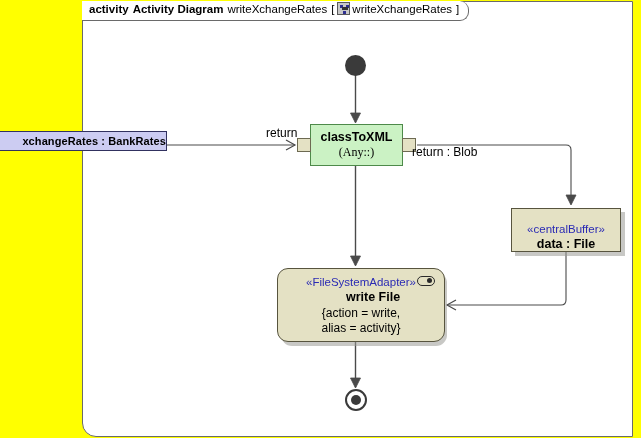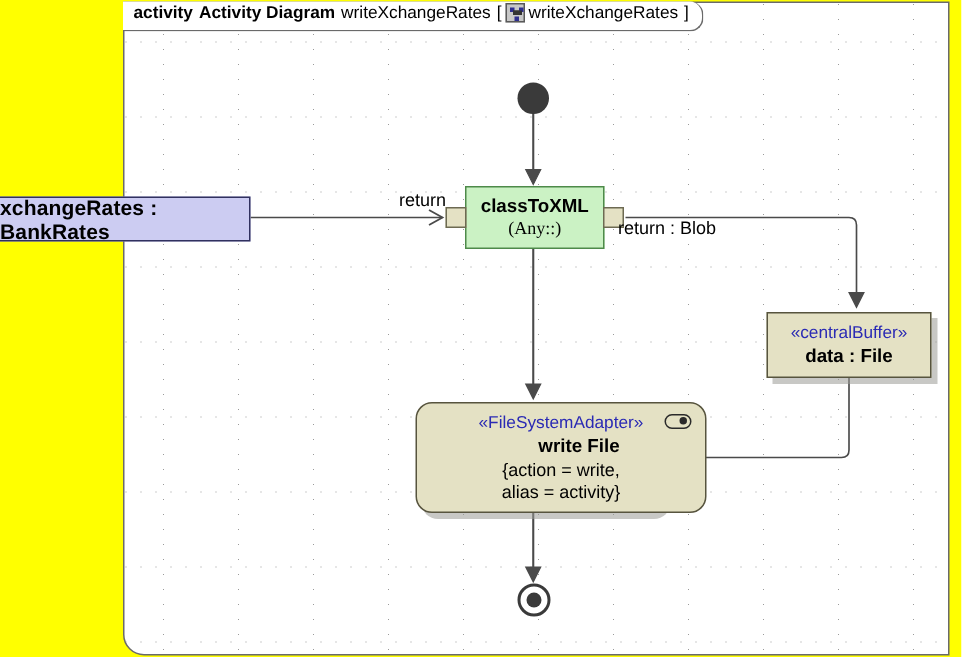--- a/index.html
+++ b/index.html
@@ -125,27 +125,27 @@
     z-index: 3;
     background: #9a9a96;
     opacity: 0.55;
   }
 
   
   #object-node-bankrates {
     left: -1px;
     top: 131px;
     width: 168px;
-    height: 30px;
+    height: 20px;
     background: #ccccf2;
     border: 1px solid #31315f;
     display: flex;
     align-items: center;
     justify-content: flex-end;
-    font-size: 14px;
+    font-size: 11px;
     font-weight: bold;
     color: #000000;
     letter-spacing: 0.1px;
     z-index: 8;
   }
 
   
   #action-classtoxml {
     left: 310px;
     top: 124px;
@@ -198,38 +198,38 @@
   #central-buffer {
     left: 511px;
     top: 208px;
     width: 110px;
     height: 44px;
     background: #e4e1c4;
     border: 1px solid #57543e;
     display: flex;
     flex-direction: column;
     align-items: center;
-    justify-content: center;
+    justify-content: flex-end;
     gap: 2px;
   }
   #central-buffer .stereo {
     font-size: 11.5px;
     color: #2a2ab4;
   }
   #central-buffer .nm {
     font-size: 12.5px;
     font-weight: bold;
     color: #000000;
   }
 
   
   #action-writefile {
     left: 277px;
     top: 268px;
-    width: 194px;
+    width: 168px;
     height: 74px;
     background: #e4e1c4;
     border: 1px solid #57543e;
     border-radius: 11px;
     display: flex;
     flex-direction: column;
     align-items: center;
     justify-content: flex-start;
     padding-top: 6px;
   }

